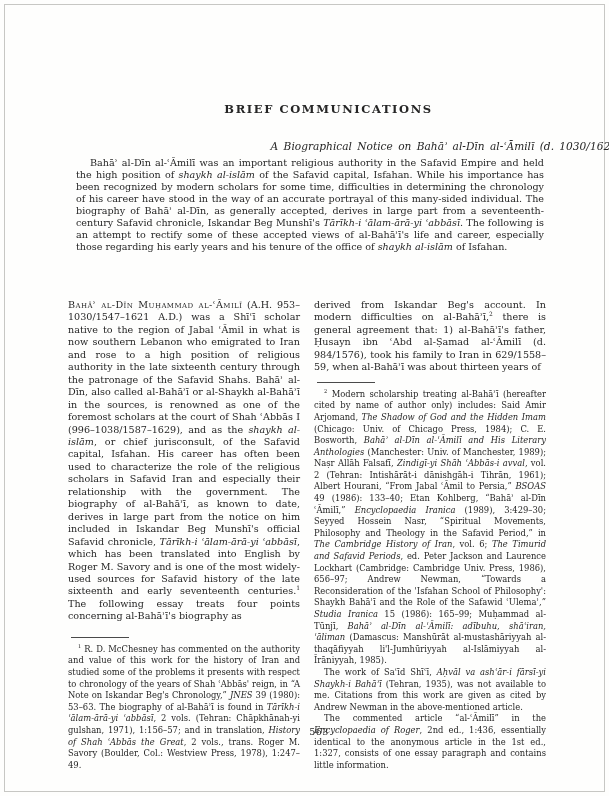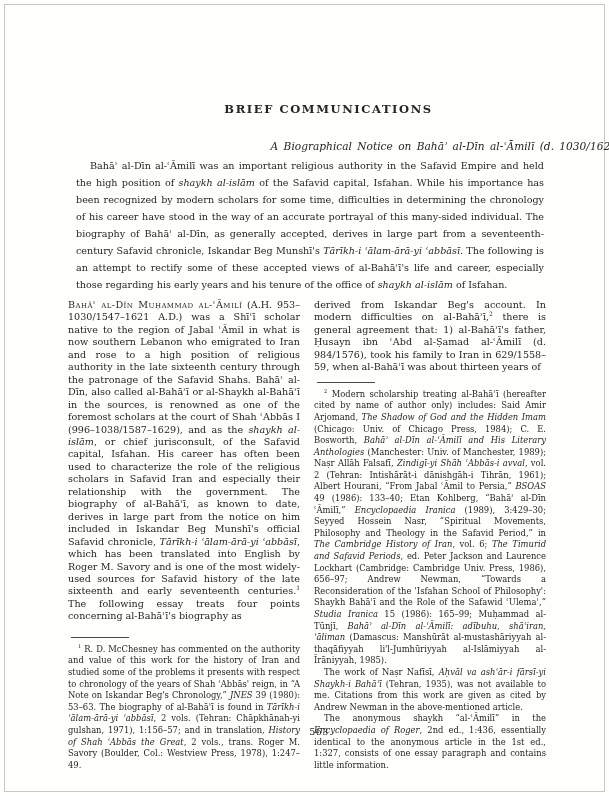--- a/index.html
+++ b/index.html
@@ -21,21 +21,21 @@
     position:absolute;top:102px;left:0;width:100%;margin:0;
     text-align:center;font-size:11.5px;font-weight:bold;letter-spacing:1.6px;padding-left:24px;
   }
   .article-title{
     position:absolute;top:128px;left:0;width:100%;margin:12px;
     text-align:right;font-size:10.6px;font-weight:normal;font-style:italic;
     word-spacing:2px;
   }
   .abstract{
     position:absolute;top:157px;left:76px;width:468px;margin:0;
-    font-size:9.6px;line-height:17px;text-align:justify;text-indent:14px;
+    font-size:9.6px;line-height:12px;text-align:justify;text-indent:14px;
   }
   .columns{
     position:absolute;top:299px;left:68px;width:478px;
     display:flex;gap:14px;
   }
   .col{width:232px;}
   .body-text{
     margin:0;font-size:9.6px;line-height:12.45px;text-align:justify;
   }
   .fn-rule{
@@ -69,19 +69,19 @@
     <hr class="fn-rule">
     <div>
       <p class="footnote"><sup>1</sup><span> R. D. McChesney has commented on the authority and value of this work for the history of Iran and studied some of the problems it presents with respect to chronology of the years of Shah ʿAbbās' reign, in “A Note on Iskandar Beg's Chronology,” </span><span class="it">JNES</span><span> 39 (1980): 53–63. The biography of al-Bahāʾī is found in </span><span class="it">Tārīkh-i ʿālam-ārā-yi ʿabbāsī</span><span>, 2 vols. (Tehran: Chāpkhānah-yi gulshan, 1971), 1:156–57; and in translation, </span><span class="it">History of Shah ʿAbbās the Great</span><span>, 2 vols., trans. Roger M. Savory (Boulder, Col.: Westview Press, 1978), 1:247–49.</span></p>
     </div>
   </div>
   <div class="col col-right">
     <p class="body-text"><span>derived from Iskandar Beg's account. In modern difficulties on al-Bahāʾī,</span><sup>2</sup><span> there is general agreement that: 1) al-Bahāʾī's father, Ḥusayn ibn ʿAbd al-Ṣamad al-ʿĀmilī (d. 984/1576), took his family to Iran in 629/1558–59, when al-Bahāʾī was about thirteen years of</span></p>
     <hr class="fn-rule">
     <div>
       <p class="footnote"><sup>2</sup><span> Modern scholarship treating al-Bahāʾī (hereafter cited by name of author only) includes: Said Amir Arjomand, </span><span class="it">The Shadow of God and the Hidden Imam</span><span> (Chicago: Univ. of Chicago Press, 1984); C. E. Bosworth, </span><span class="it">Bahāʾ al-Dīn al-ʿĀmilī and His Literary Anthologies</span><span> (Manchester: Univ. of Manchester, 1989); Naṣr Allāh Falsafī, </span><span class="it">Zindigī-yi Shāh ʿAbbās-i avval</span><span>, vol. 2 (Tehran: Intishārāt-i dānishgāh-i Tihrān, 1961); Albert Hourani, “From Jabal ʿĀmil to Persia,” </span><span class="it">BSOAS</span><span> 49 (1986): 133–40; Etan Kohlberg, “Bahāʾ al-Dīn ʿĀmilī,” </span><span class="it">Encyclopaedia Iranica</span><span> (1989), 3:429–30; Seyyed Hossein Nasr, “Spiritual Movements, Philosophy and Theology in the Safavid Period,” in </span><span class="it">The Cambridge History of Iran</span><span>, vol. 6; </span><span class="it">The Timurid and Safavid Periods</span><span>, ed. Peter Jackson and Laurence Lockhart (Cambridge: Cambridge Univ. Press, 1986), 656–97; Andrew Newman, “Towards a Reconsideration of the 'Isfahan School of Philosophy': Shaykh Bahāʾī and the Role of the Safawid ʿUlemaʾ,” </span><span class="it">Studia Iranica</span><span> 15 (1986): 165–99; Muḥammad al-Tūnjī, </span><span class="it">Bahāʾ al-Dīn al-ʿĀmilī: adībuhu, shāʿiran, ʿāliman</span><span> (Damascus: Manshūrāt al-mustashāriyyah al-thaqāfiyyah li'l-Jumhūriyyah al-Islāmiyyah al-Īrāniyyah, 1985).</span></p>
-      <p class="footnote"><span>The work of Naṣr Nafīsī, </span><span class="it">Aḥvāl va ashʿār-i fārsī-yi Shaykh-i Bahāʾī</span><span> (Tehran, 1935), was not available to me. Citations from this work are given as cited by Andrew Newman in the above-mentioned article.</span></p>
-      <p class="footnote"><span>The anonymous shaykh “al-ʿĀmilī” in the </span><span class="it">Encyclopaedia of Roger</span><span>, 2nd ed., 1:436, essentially identical to the anonymous article in the 1st ed., 1:327, consists of one essay paragraph and contains little information.</span></p>
+      <p class="footnote"><span>The work of Saʿīd Shīʿī, </span><span class="it">Aḥvāl va ashʿār-i fārsī-yi Shaykh-i Bahāʾī</span><span> (Tehran, 1935), was not available to me. Citations from this work are given as cited by Andrew Newman in the above-mentioned article.</span></p>
+      <p class="footnote"><span>The commented article “al-ʿĀmilī” in the </span><span class="it">Encyclopaedia of Roger</span><span>, 2nd ed., 1:436, essentially identical to the anonymous article in the 1st ed., 1:327, consists of one essay paragraph and contains little information.</span></p>
     </div>
   </div>
 </div>
 
 <div class="page-number">563</div>
 
 </body></html>

